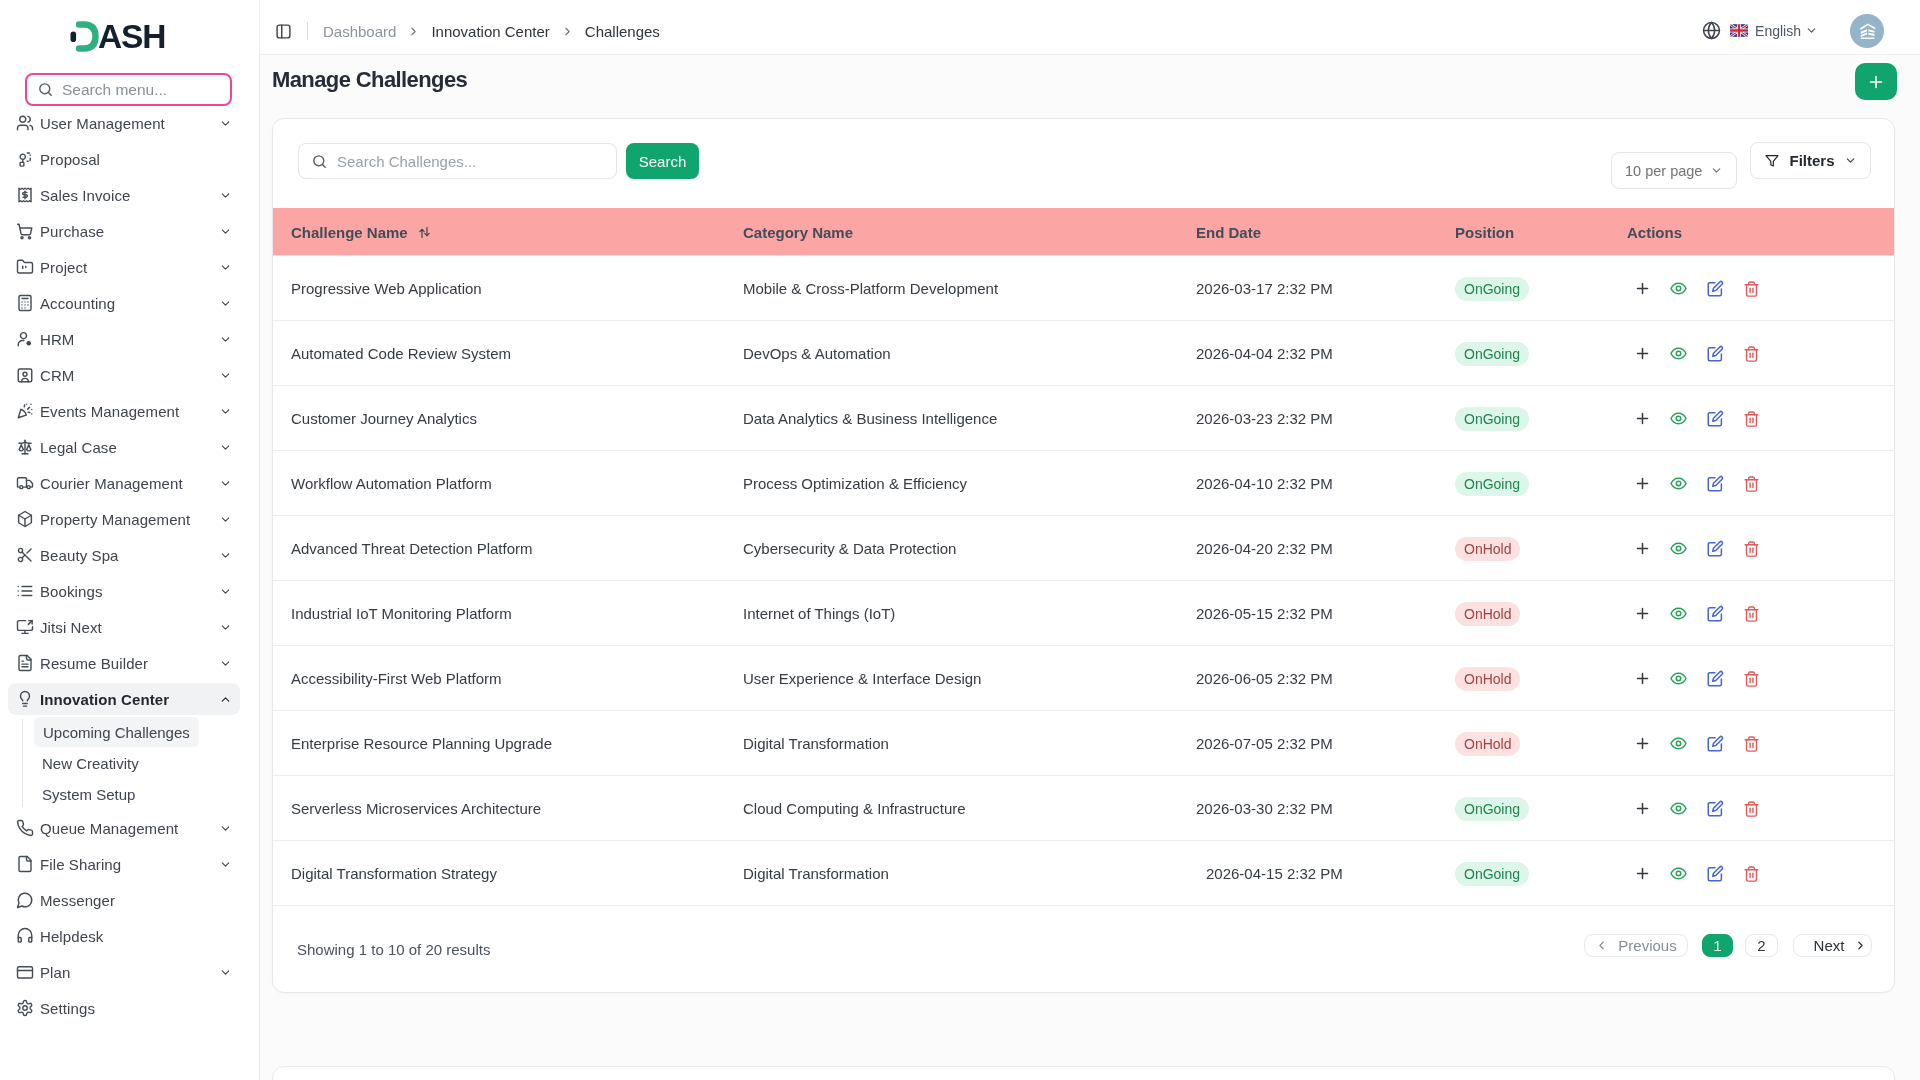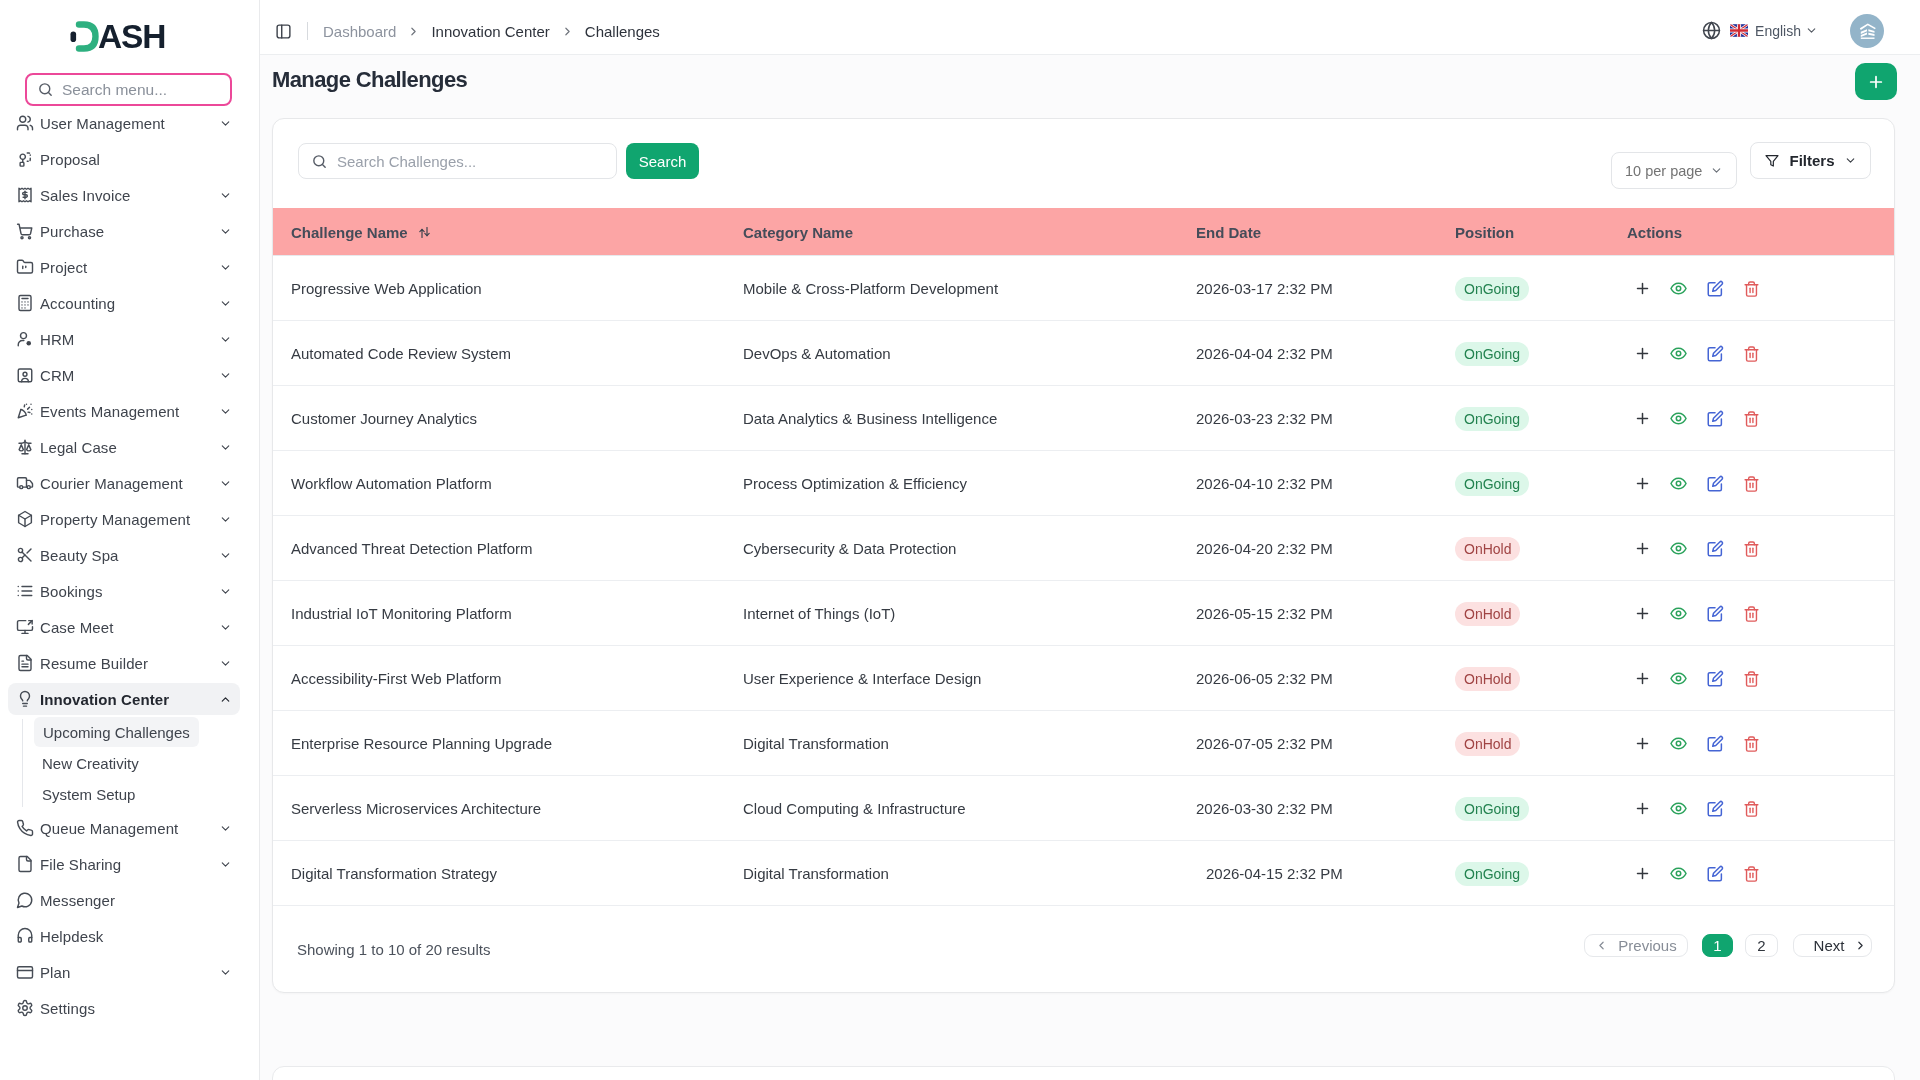--- a/index.html
+++ b/index.html
@@ -255,21 +255,21 @@
         </svg>
       </div>
     <div class="mi">
         <svg class="ic" width="18" height="18" viewBox="0 0 24 24" fill="none" stroke="#464c55" stroke-width="1.9" stroke-linecap="round" stroke-linejoin="round">
           <path d="M13 3.5H4a2 2 0 0 0-2 2v9a2 2 0 0 0 2 2h16a2 2 0 0 0 2-2v-3"></path>
           <path d="m16.5 8.5 5-5"></path>
           <path d="M17 3.5h4.5V8"></path>
           <path d="M8 20.5h8"></path>
           <path d="M12 16.5v4"></path>
         </svg>
-        <span class="lbl">Case Meet</span>
+        <span class="lbl">Jitsi Next</span>
         <svg class="chev" width="13" height="13" viewBox="0 0 24 24" fill="none" stroke="#3f444d" stroke-width="2" stroke-linecap="round" stroke-linejoin="round">
           <path d="m6 9 6 6 6-6"></path>
         </svg>
       </div>
     <div class="mi">
         <svg class="ic" width="18" height="18" viewBox="0 0 24 24" fill="none" stroke="#464c55" stroke-width="1.9" stroke-linecap="round" stroke-linejoin="round">
           <path d="M15 2H6a2 2 0 0 0-2 2v16a2 2 0 0 0 2 2h12a2 2 0 0 0 2-2V7Z"></path>
           <path d="M14 2v4a2 2 0 0 0 2 2h4"></path>
           <path d="M10 9.5H8"></path>
           <path d="M16 13.5H8"></path>

